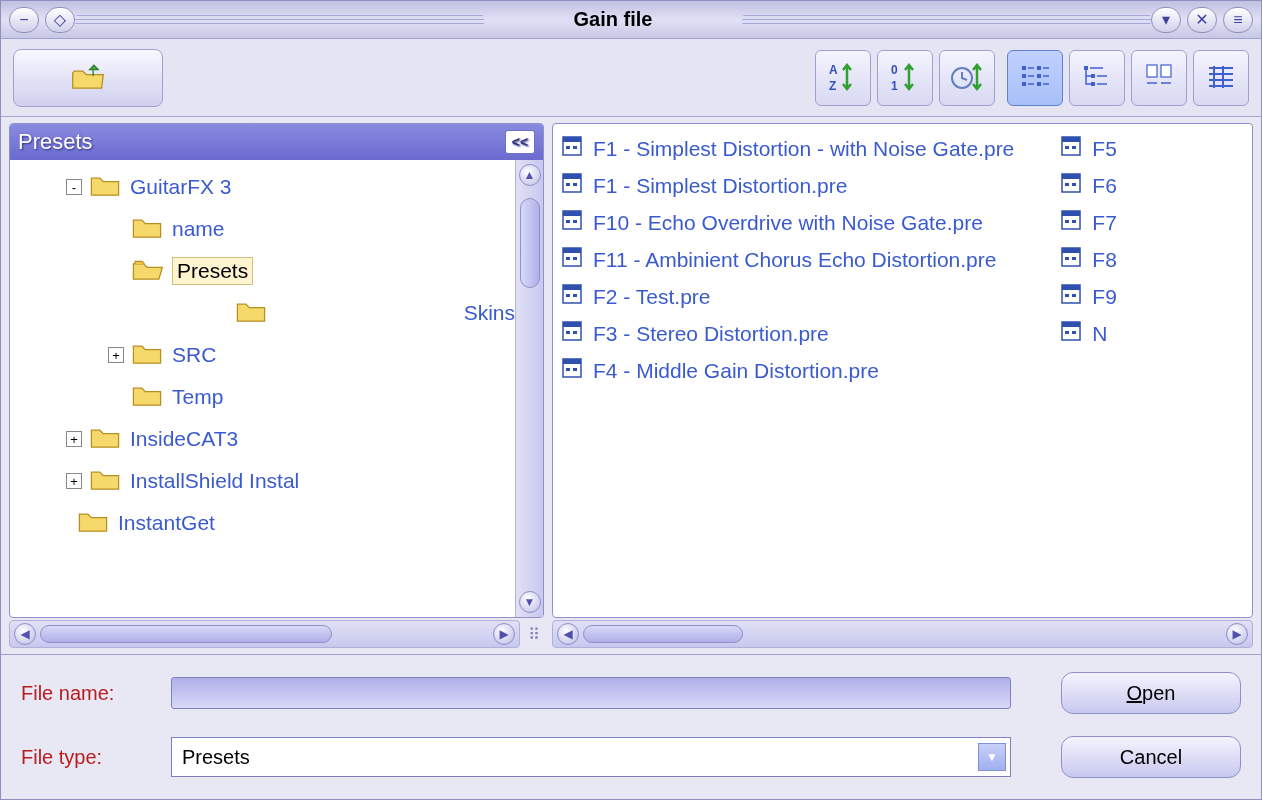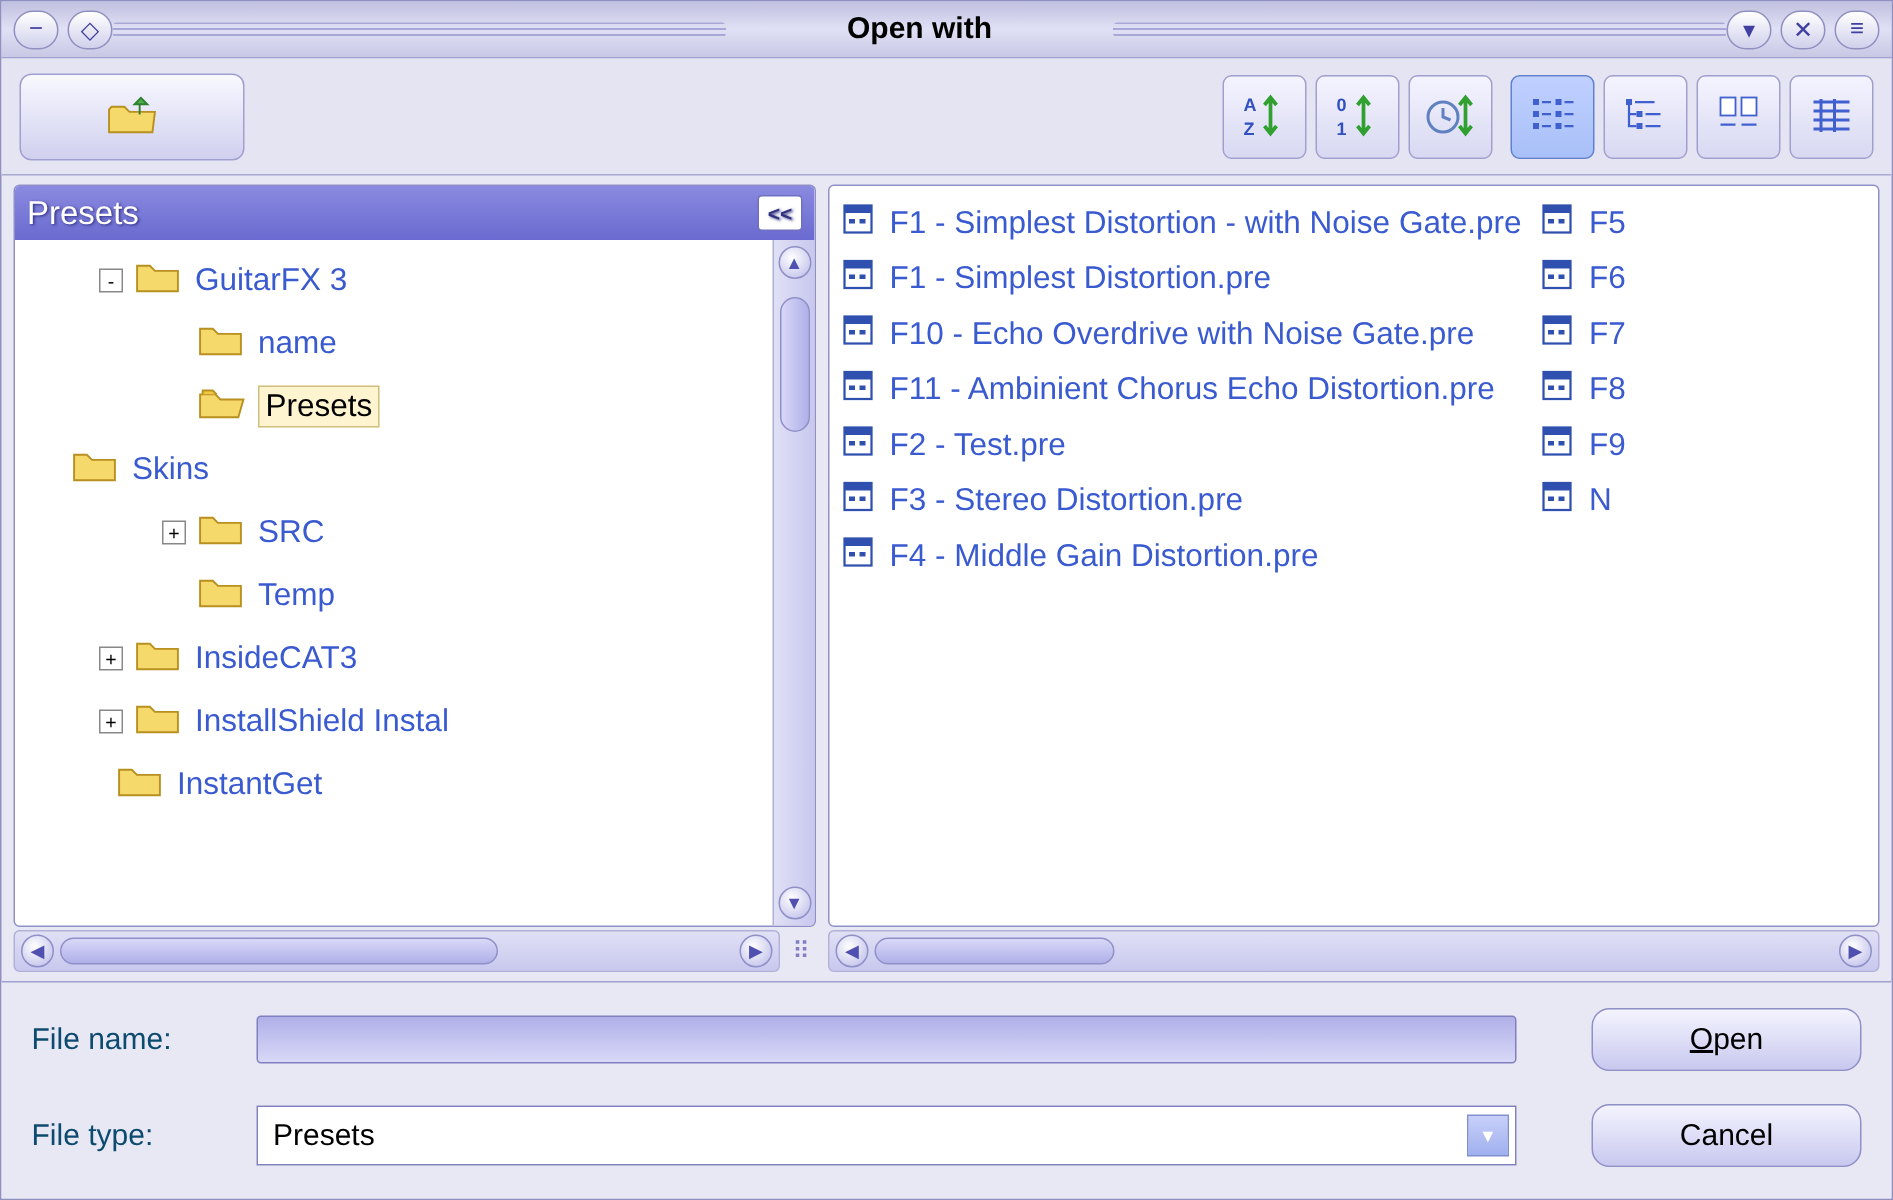--- a/index.html
+++ b/index.html
@@ -206,21 +206,21 @@
     background: linear-gradient(to right, #d8d8f8, #b0b0e8);
     border: 1px solid #9090c8;
   }
   .file-list {
     flex: 1;
     padding: 6px 8px;
     overflow: hidden;
     font-size: 21px;
     position: relative;
   }
-  .file-columns { display: flex; gap: 13px; height: 100%; }
+  .file-columns { display: flex; gap: 46px; height: 100%; }
   .file-col { display: flex; flex-direction: column; }
   .file-row {
     height: 37px;
     display: flex;
     align-items: center;
     color: #3a5ad0;
     white-space: nowrap;
     cursor: pointer;
   }
   .file-icon {
@@ -278,21 +278,21 @@
   }
   .form-row {
     display: flex;
     align-items: center;
     margin-bottom: 20px;
     height: 44px;
   }
   .form-row .flabel {
     width: 150px;
     font-size: 20px;
-    color: #0c4a6e;
+    color: #b91c1c;
   }
   .text-input {
     flex: 1;
     height: 32px;
     background: linear-gradient(to bottom, #b0b0e8, #d8d8f8);
     border: 1px solid #8080c0;
     border-radius: 3px;
   }
   .dropdown {
     flex: 1;
@@ -338,21 +338,21 @@
 <body>
 
 <div class="window">
 
   <div class="titlebar">
     <div class="left-ctrls">
       <div class="ctrl-btn">−</div>
       <div class="ctrl-btn">◇</div>
     </div>
     <div class="title-center">
-      <span>Open with</span>
+      <span>Gain file</span>
     </div>
     <div class="right-ctrls">
       <div class="ctrl-btn">▾</div>
       <div class="ctrl-btn">✕</div>
       <div class="ctrl-btn">≡</div>
     </div>
   </div>
 
   <div class="toolbar">
     <div class="up-btn">
@@ -472,21 +472,21 @@
               <span class="label">name</span>
             </div>
             <div class="tree-row selected" style="padding-left: 98px;">
               <span style="display:inline-block;width:22px"></span>
               <span class="folder-icon"><svg class="folder-svg" viewBox="0 0 40 32">
                   <path d="M4 10 L4 28 L34 28 L38 14 L20 14 L16 10 Z" fill="#f6d96b" stroke="#b89020" stroke-width="1.5"></path>
                   <path d="M6 10 L6 7 L14 7 L17 10" fill="#f0c840" stroke="#b89020" stroke-width="1.5"></path>
                 </svg></span>
               <span class="label">Presets</span>
             </div>
-            <div class="tree-row" style="">
+            <div class="tree-row" style=" justify-content: space-between;">
               <span style="display:inline-block;width:22px"></span>
               <span class="folder-icon"><svg class="folder-svg" viewBox="0 0 40 32">
                   <path d="M4 8 L14 8 L18 12 L36 12 L36 28 L4 28 Z" fill="#f6d96b" stroke="#b89020" stroke-width="1.5"></path>
                 </svg></span>
               <span class="label">Skins</span>
             </div>
             <div class="tree-row" style="padding-left: 98px;">
               <span class="expander">+</span>
               <span class="folder-icon"><svg class="folder-svg" viewBox="0 0 40 32">
                   <path d="M4 8 L14 8 L18 12 L36 12 L36 28 L4 28 Z" fill="#f6d96b" stroke="#b89020" stroke-width="1.5"></path>

